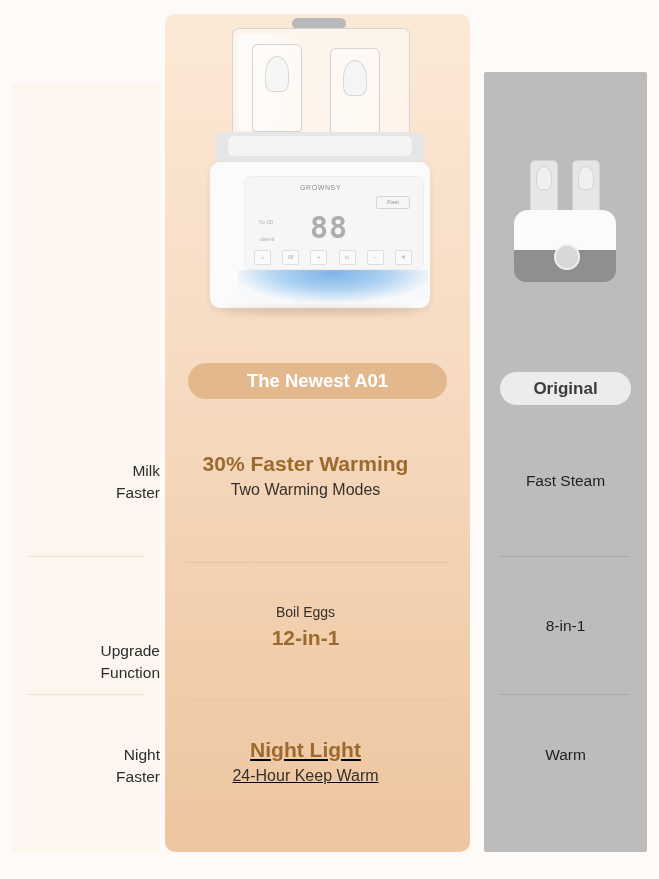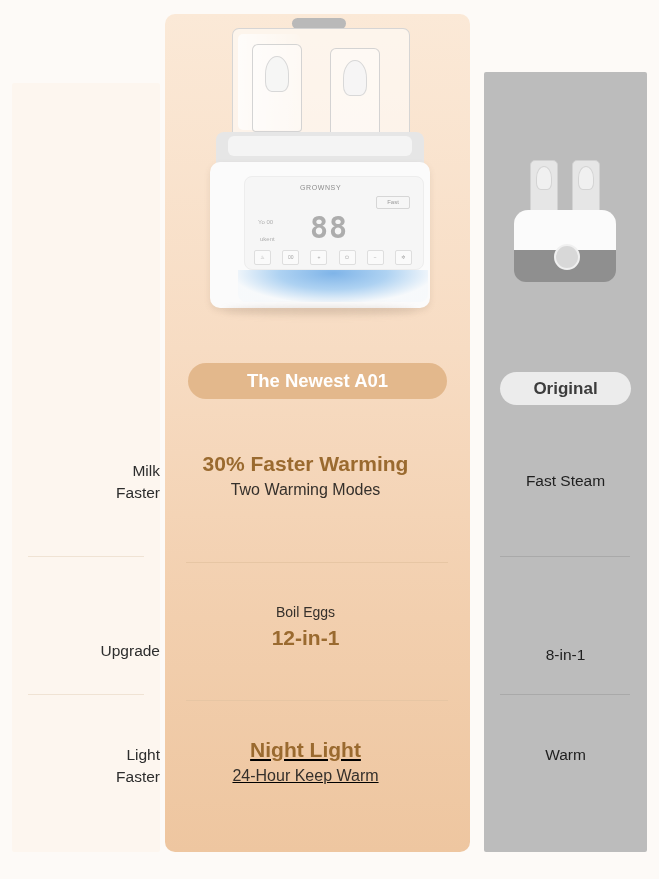--- a/index.html
+++ b/index.html
@@ -422,35 +422,36 @@
 <div class="right-lbl" style="position:absolute; top:470px;">
   <div>Fast Steam</div>
 </div>
 
 <div class="divider left" style="top:556px;"></div>
 <div class="divider center" style="top:562px;"></div>
 <div class="divider right" style="top:556px;"></div>
 
 <div class="lbl left-lbl" style="top:640px;">
   <div>Upgrade</div>
+  <div>Function</div>
 </div>
 <div class="center-block" style="top:600px;">
   <div class="mid-plain">Boil Eggs</div>
   <div class="big-accent">12-in-1</div>
 </div>
-<div class="right-lbl" style="position:absolute; top:615px;margin-top:29px;">
+<div class="right-lbl" style="position:absolute; top:615px;">
   <div>8-in-1</div>
 </div>
 
 <div class="divider left" style="top:694px;"></div>
 <div class="divider center" style="top:700px;"></div>
 <div class="divider right" style="top:694px;"></div>
 
 <div class="lbl left-lbl" style="top:744px;">
-  <div>Light</div>
+  <div>Night</div>
   <div>Faster</div>
 </div>
 <div class="center-block" style="top:736px;text-decoration:underline;">
   <div class="big-accent">Night Light</div>
   <div class="sub-dark">24-Hour Keep Warm</div>
 </div>
 <div class="right-lbl" style="position:absolute; top:744px;">
   <div>Warm</div>
 </div>
 

